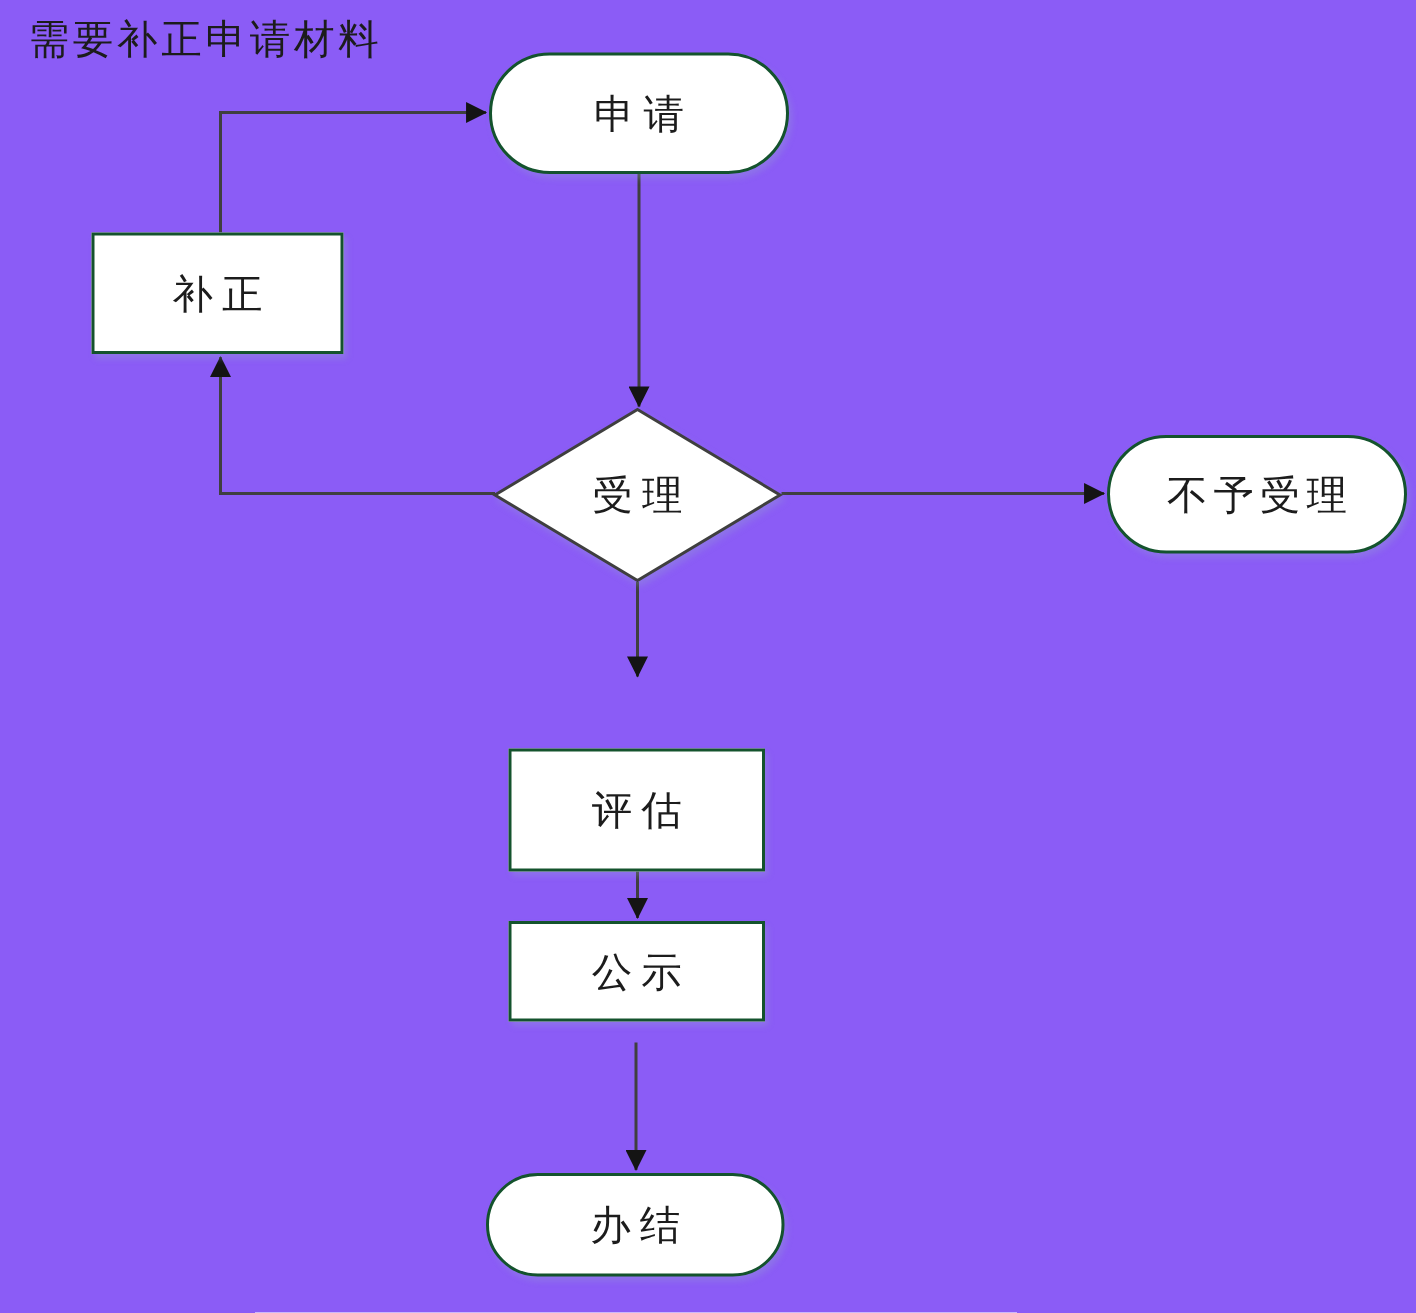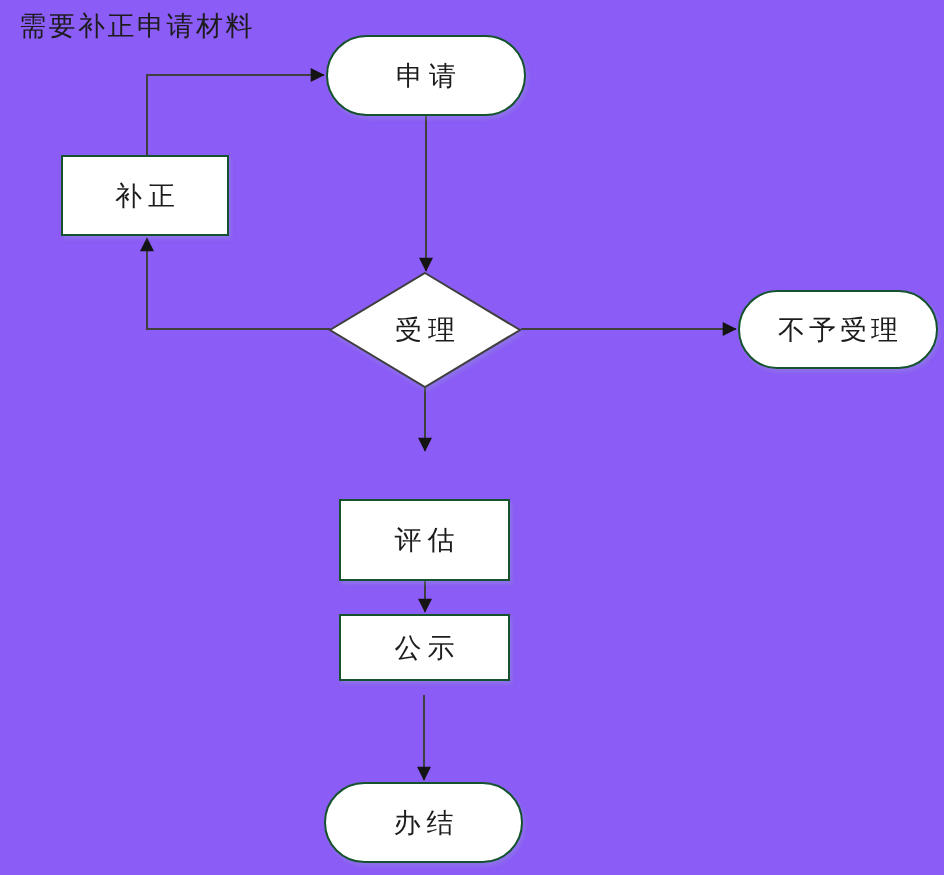--- a/index.html
+++ b/index.html
@@ -102,17 +102,17 @@
   </div>
 
   <div class="node" style="left:339px; top:452px; width:171px; height:82px;margin-top:47px;">
     <span>评估</span>
   </div>
 
   <div class="node" style="left:339px; top:614px; width:171px; height:67px;">
     <span>公示</span>
   </div>
 
-  <div class="node stadium" style="left:324px; top:782px; width:199px; height:81px;">
+  <div class="node stadium" style="left:324px; top:782px; width:199px; height:69px;">
     <span>办结</span>
   </div>
 
 </div>
 
 </body></html>

